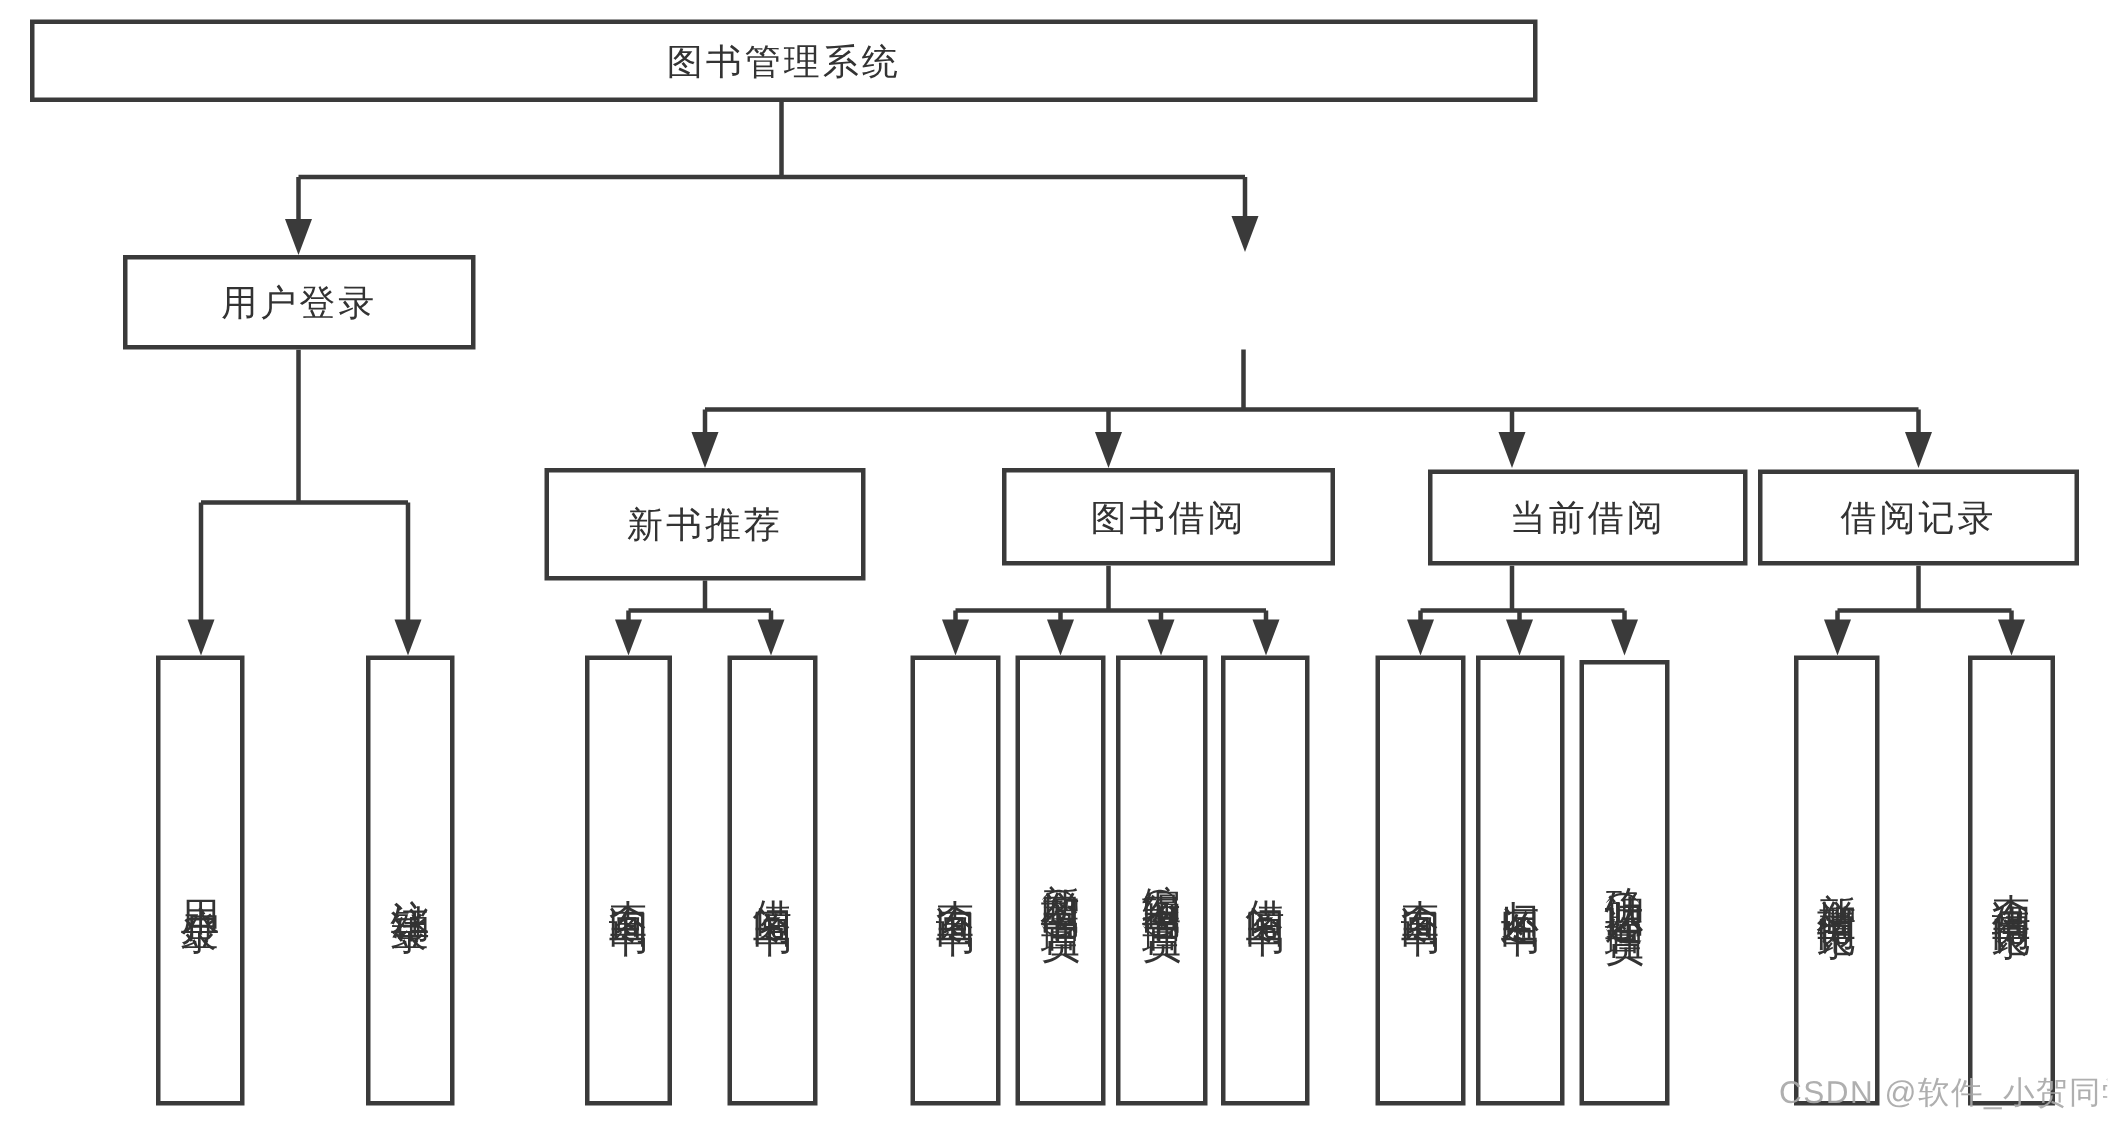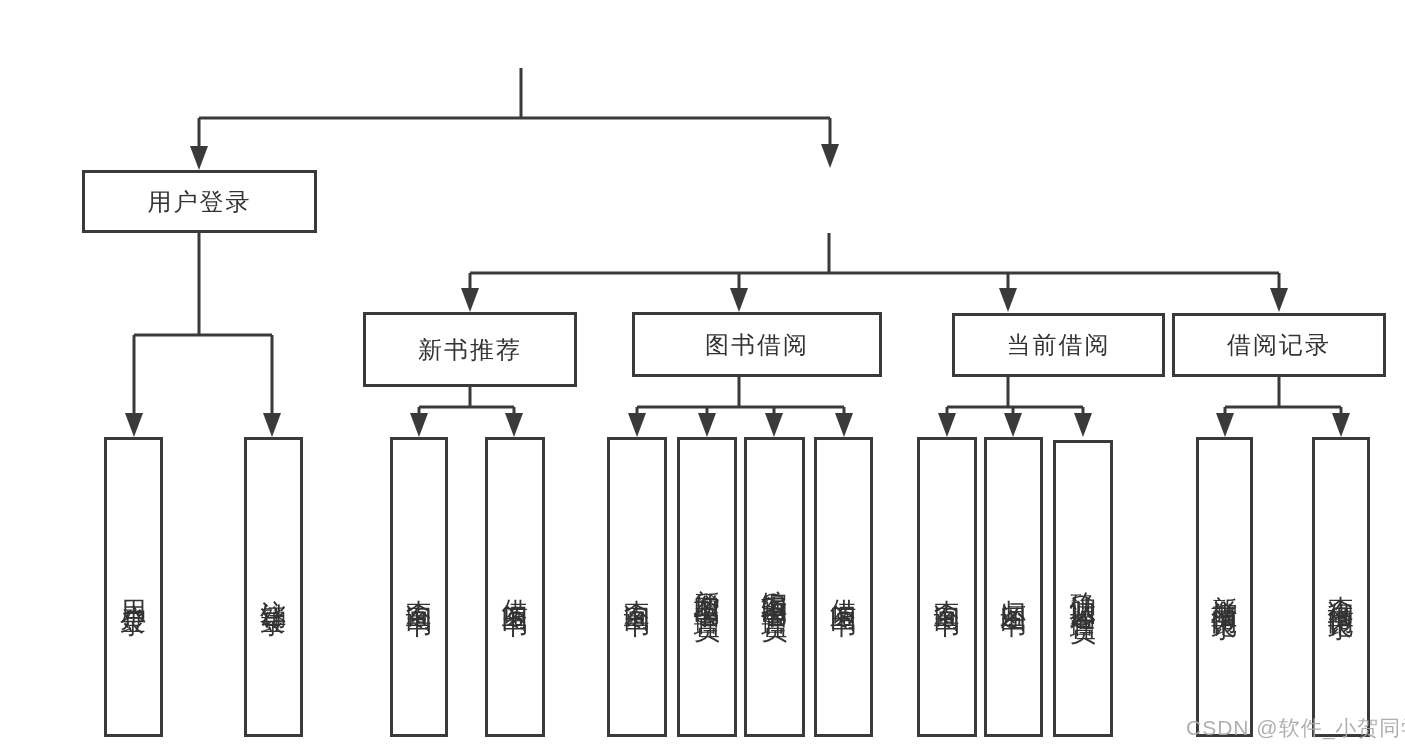--- a/index.html
+++ b/index.html
@@ -69,29 +69,32 @@
              M698 413 L716 413 L707 437 Z
              M765 413 L783 413 L774 437 Z
              M835 413 L853 413 L844 437 Z
              M938 413 L956 413 L947 437 Z
              M1004 413 L1022 413 L1013 437 Z
              M1074 413 L1092 413 L1083 437 Z
              M1216 413 L1234 413 L1225 437 Z
              M1332 413 L1350 413 L1341 437 Z"></path>
   </svg>
 
+  <div class="node h-node" style="left:20px;top:13px;width:1005px;height:55px;">
+    <span>图书管理系统</span>
+  </div>
 
   <div class="node h-node" style="left:82px;top:170px;width:235px;height:63px;">
     <span>用户登录</span>
   </div>
 
   <div class="node h-node" style="left:363px;top:312px;width:214px;height:75px;">
     <span>新书推荐</span>
   </div>
-  <div class="node h-node" style="left:632px;top:312px;width:250px;height:65px;">
+  <div class="node h-node" style="left:668px;top:312px;width:222px;height:65px;">
     <span>图书借阅</span>
   </div>
   <div class="node h-node" style="left:952px;top:313px;width:213px;height:64px;">
     <span>当前借阅</span>
   </div>
   <div class="node h-node" style="left:1172px;top:313px;width:214px;height:64px;">
     <span>借阅记录</span>
   </div>
 
   <div class="node leaf" style="left:104px;top:437px;width:59px;height:300px;">

